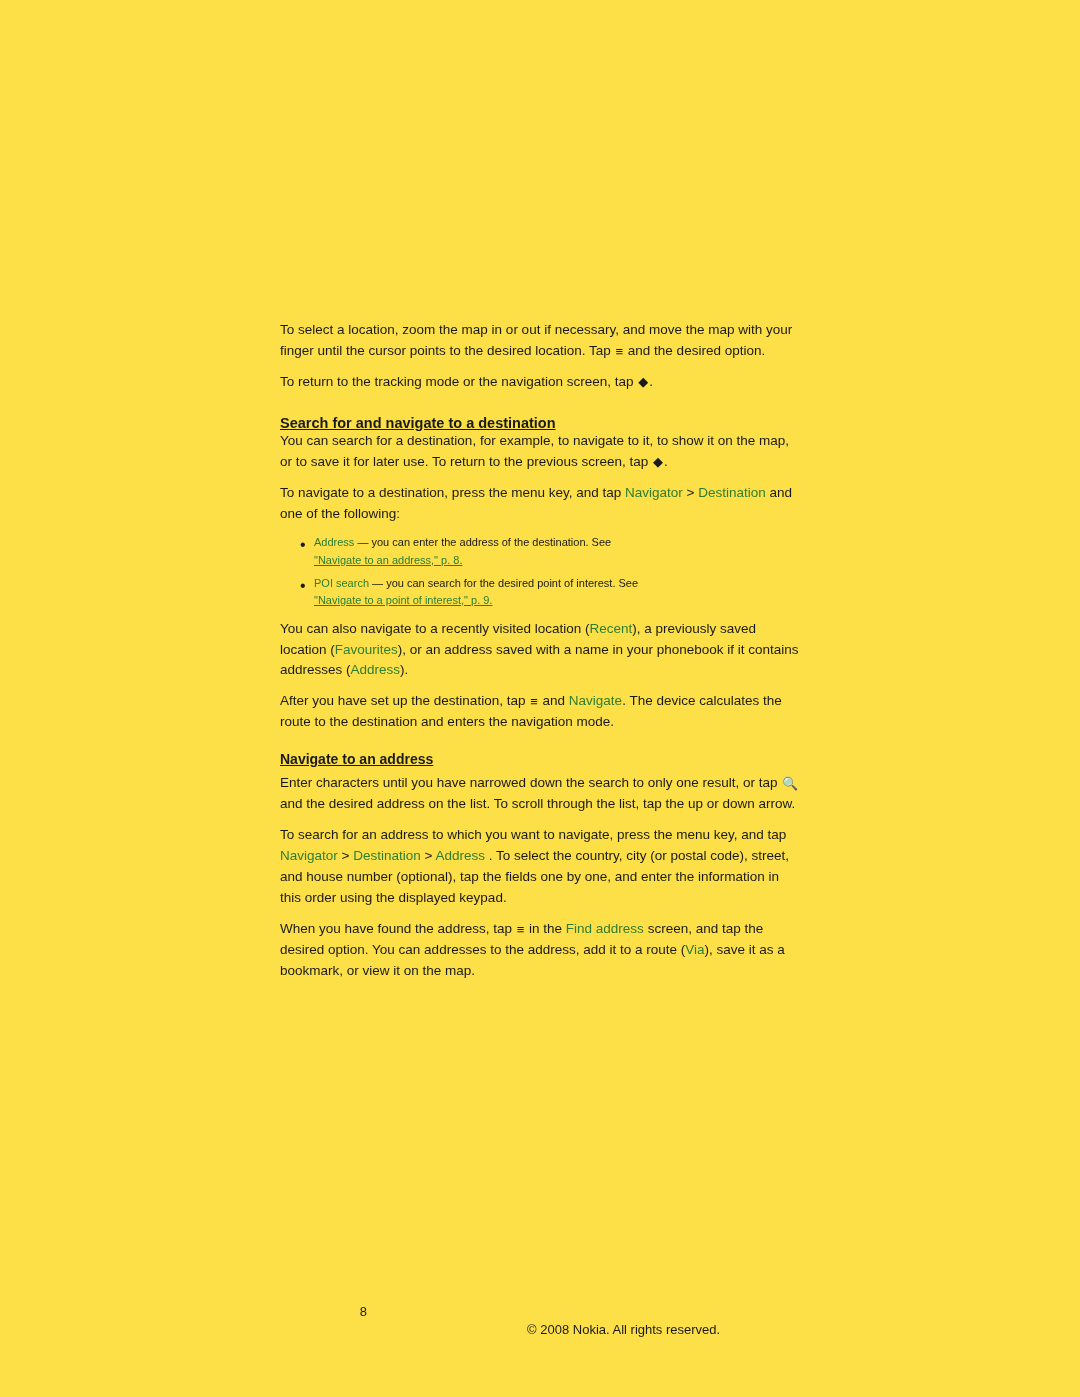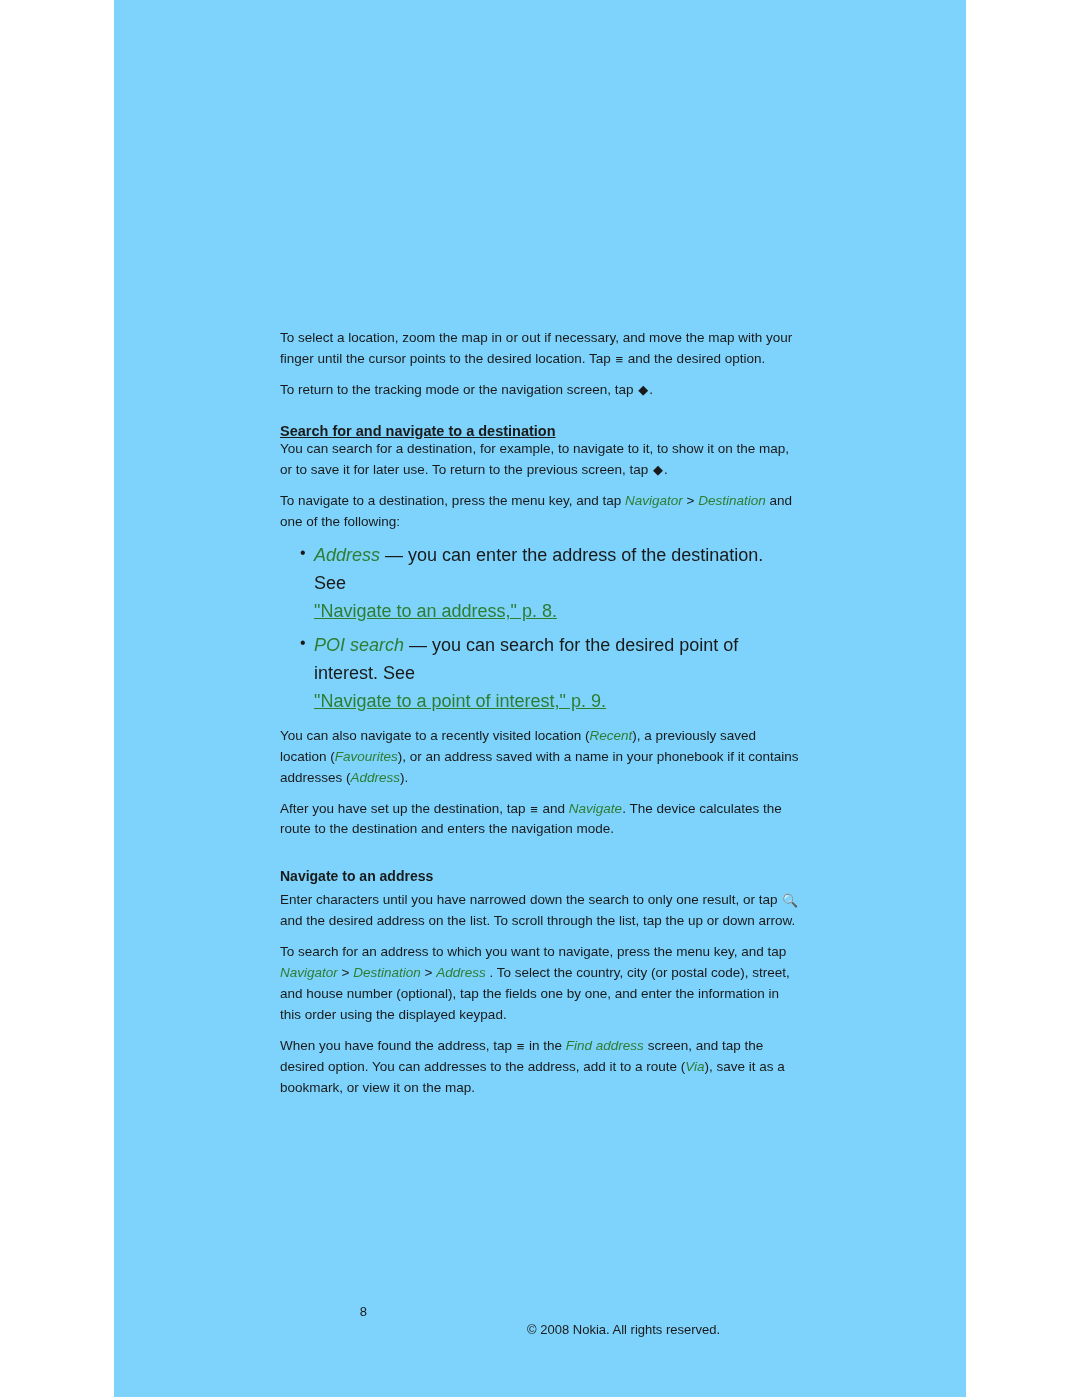--- a/index.html
+++ b/index.html
@@ -14,24 +14,24 @@
       font-size: 14px;
       color: #1a1a1a;
       width: 1080px;
       min-height: 1397px;
       display: flex;
       justify-content: center;
       align-items: flex-start;
     }
 
     .page {
-      width: 852px;
+      width: 1080px;
       min-height: 1397px;
-      background: #7dd3fc;
-      padding: 8px;
+      background: #fde047;
+      padding: 0;
       position: relative;
     }
 
     .content-area {
       margin: 0 auto;
       width: 520px;
       padding-top: 320px;
       padding-bottom: 80px;
     }
 
@@ -47,43 +47,43 @@
       font-weight: bold;
       text-decoration: underline;
       color: #1a1a1a;
       margin-top: 22px;
     }
 
     .sub-heading {
       font-size: 14px;
       font-weight: bold;
       color: #1a1a1a;
-      margin-top: 28px;
+      margin-top: 18px;
       margin-bottom: 6px;
+      text-decoration: underline;
     }
 
     .green-italic {
       color: #2e7d32;
-      font-style: italic;
     }
 
     .green-link {
       color: #2e7d32;
       text-decoration: underline;
       font-style: normal;
     }
 
     .bullet-list {
       margin-left: 20px;
       margin-bottom: 10px;
       list-style: none;
     }
 
     .bullet-list li {
-      font-size: 18px;
+      font-size: 11px;
       line-height: 1.55;
       color: #1a1a1a;
       margin-bottom: 6px;
       position: relative;
       padding-left: 14px;
     }
 
     .bullet-list li::before {
       content: '•';
       position: absolute;

